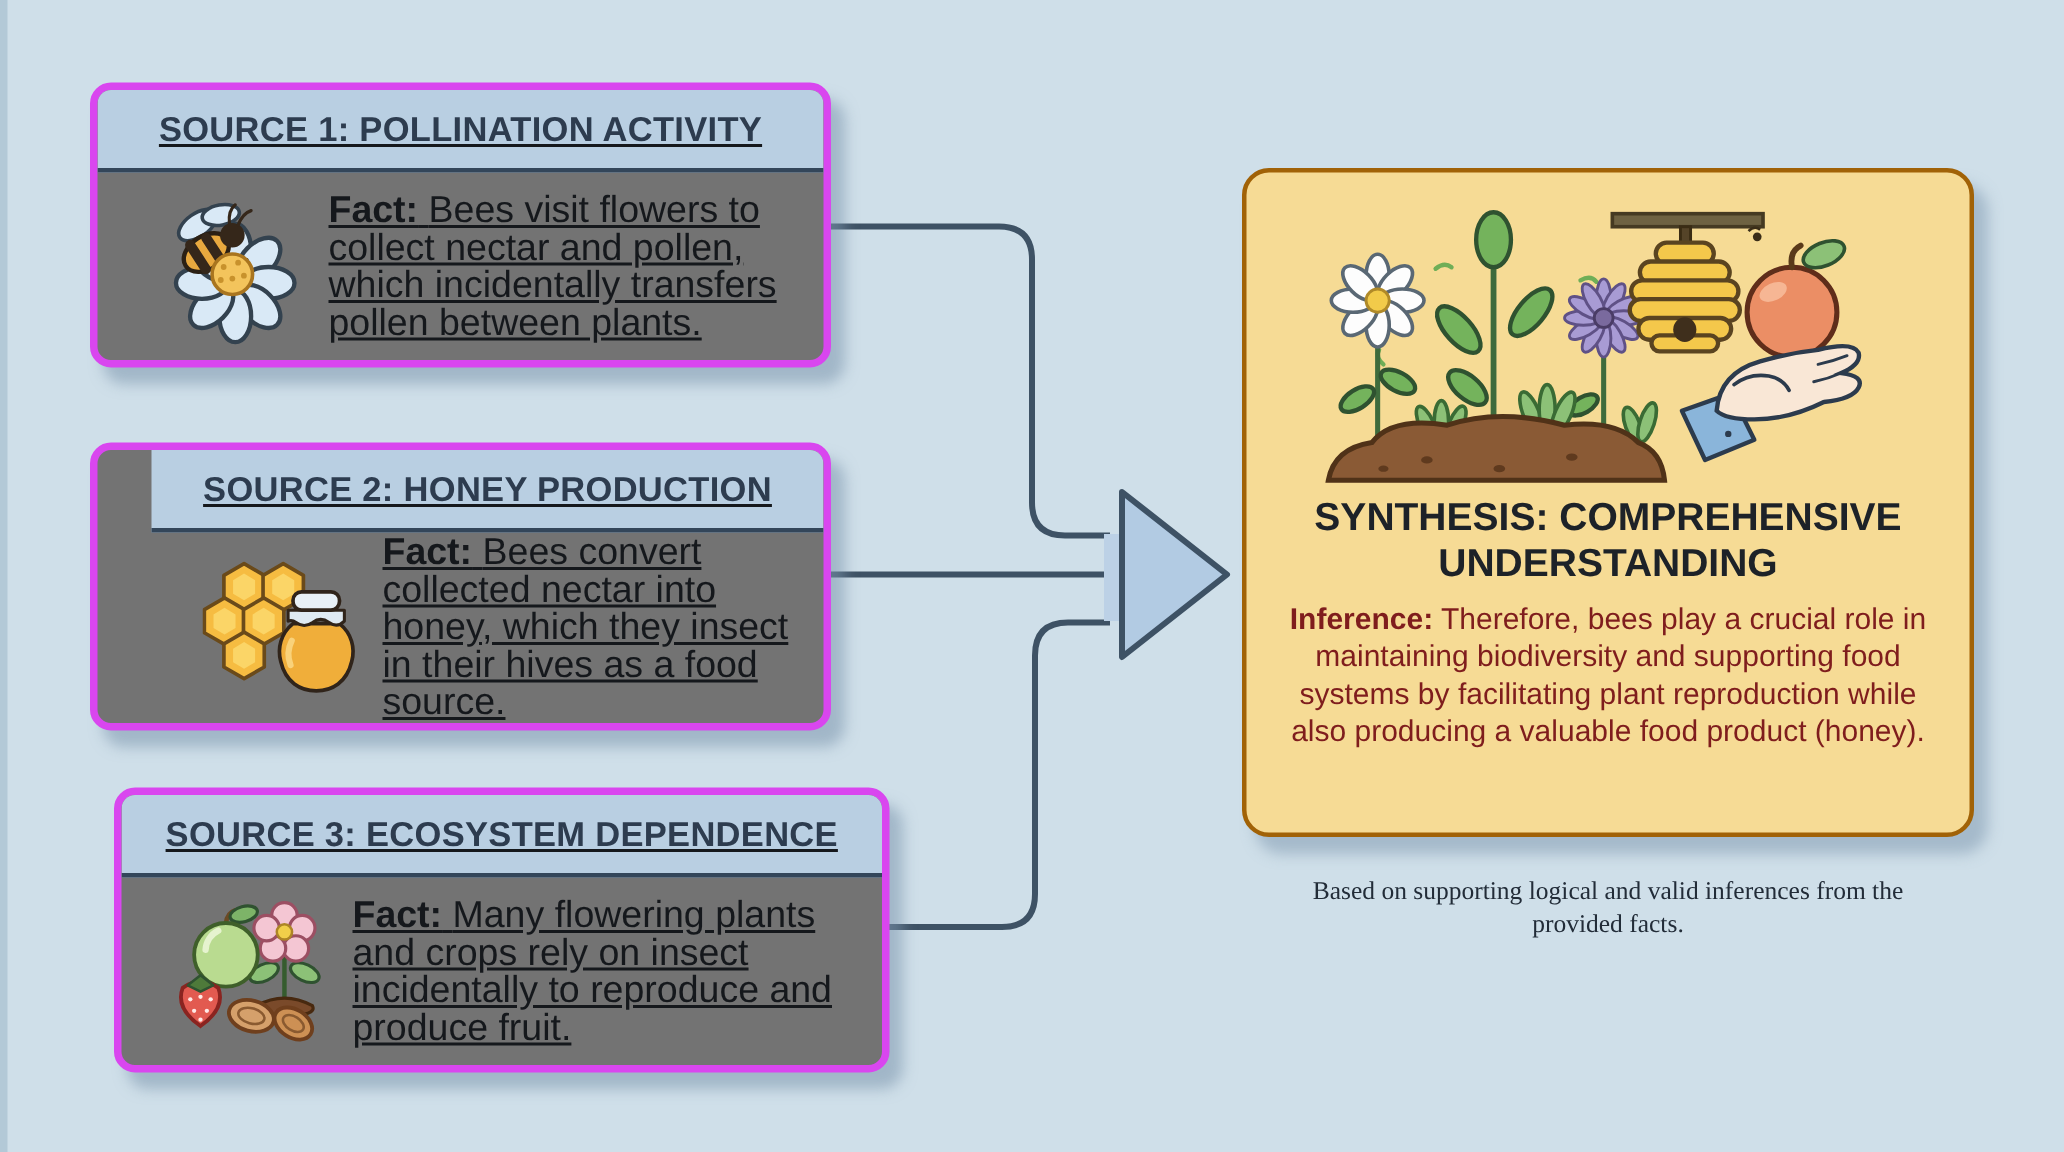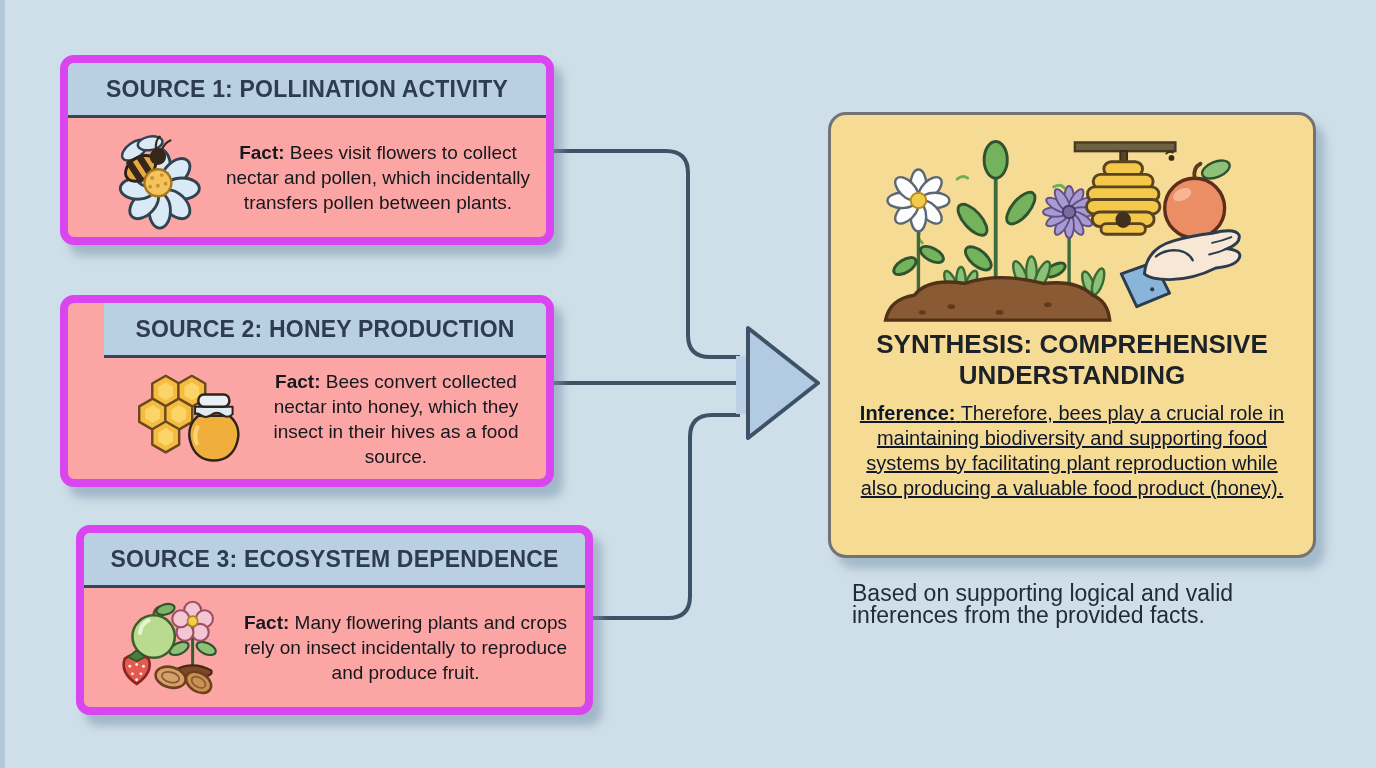--- a/index.html
+++ b/index.html
@@ -10,62 +10,62 @@
     color:#15181c;
   }
   .edge-strip{position:absolute;left:0;top:0;width:5px;height:768px;background:#b3c9d7;}
 
   
   #connectors{position:absolute;left:0;top:0;z-index:1;}
 
   
   .source-card{
     position:absolute;z-index:2;
-    background:#fca5a5;border:8px solid #d946ef;border-radius:14px;
+    background:#737373;border:5px solid #d946ef;border-radius:14px;
     box-shadow:9px 11px 9px rgba(124,150,173,.55);
-    overflow:hidden;box-sizing:border-box;
+    overflow:hidden;box-sizing:border-box;text-decoration:underline;
   }
   .source-header{
     background:#b9cfe2;border-bottom:3px solid #33465a;
     height:52px;display:flex;align-items:center;justify-content:center;
   }
   .source-title{
     font-size:23px;font-weight:700;color:#2d3c4f;letter-spacing:.2px;
   }
   .source-body{
     display:flex;align-items:center;gap:14px;
     padding:6px 12px 6px 34px;height:calc(100% - 55px);box-sizing:border-box;
   }
   .icon-box{flex:none;width:106px;height:106px;}
   .icon-box svg{width:100%;height:100%;display:block;}
-  .fact-text{font-size:19px;line-height:25px;color:#15181c;text-align:center;}
+  .fact-text{font-size:25px;line-height:25px;color:#15181c;}
   .fact-text b{font-weight:700;}
   .w1{width:345px;} .w2{width:330px;} .w3{width:356px;}
 
   
   .synthesis-card{
     position:absolute;left:828px;top:112px;width:488px;height:446px;z-index:2;
-    background:#f6db95;border:3px solid #737373;border-radius:18px;
+    background:#f6db95;border:3px solid #a16207;border-radius:18px;
     box-shadow:9px 11px 9px rgba(124,150,173,.5);
     box-sizing:border-box;text-align:center;
   }
   .synthesis-illustration{width:450px;height:198px;margin:12px auto 0;display:block;}
   .synthesis-title{
     font-size:26px;line-height:31px;font-weight:700;color:#1d2228;
     width:420px;margin:4px auto 0;
   }
   .inference-text{
-    font-size:20px;line-height:25px;color:#0f172a;
-    width:446px;margin:10px auto 0;text-decoration:underline;
+    font-size:20px;line-height:25px;color:#7f1d1d;
+    width:446px;margin:10px auto 0;
   }
   .inference-text b{font-weight:700;}
 
   .caption{
     position:absolute;left:828px;top:583px;width:488px;z-index:2;
-    font-size:23px;line-height:21.5px;color:#222c38;
+    text-align:center;font-size:17px;line-height:21.5px;color:#222c38;font-family:Liberation Serif, serif;
   }
   .caption-inner{width:440px;margin:0 auto;}
 </style>
 </head>
 <body>
 
 <div id="canvas">
   <div class="edge-strip"></div>
 
   <svg id="connectors" width="1376" height="768" viewBox="0 0 1376 768">

